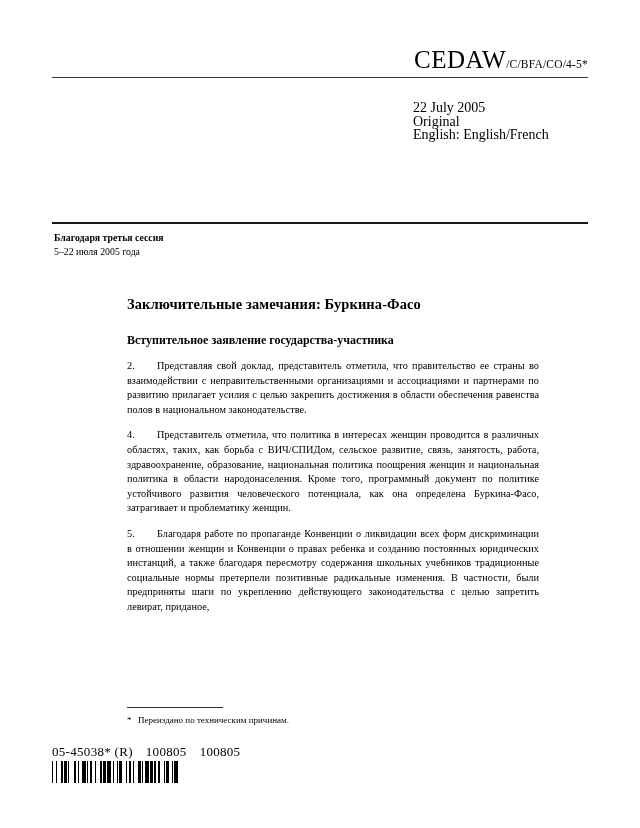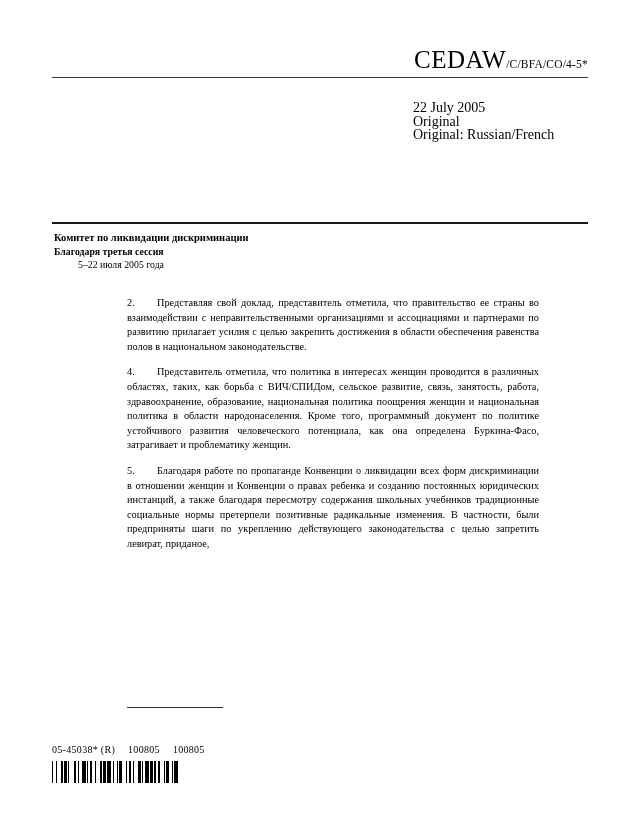--- a/index.html
+++ b/index.html
@@ -75,21 +75,21 @@
   .committee {
     position: absolute;
     left: 54px;
     top: 231px;
     font-size: 10.5px;
     line-height: 13.7px;
     width: 330px;
   }
   .committee .b { font-weight: bold; }
   .committee .s { font-weight: bold; font-size: 9.8px; }
-  .committee .n { font-weight: normal; font-size: 9.8px; margin-left: 24px; }
+  .committee .n { font-weight: normal; font-size: 9.8px; }
 
   
   .body-col {
     position: absolute;
     left: 127px;
     top: 296px;
     width: 412px;
   }
 
   h1.title {
@@ -139,21 +139,21 @@
   .footnote .star {
     display: inline-block;
     width: 11px;
   }
 
   
   .footer-id {
     position: absolute;
     left: 52px;
     top: 744px;
-    font-size: 10px;
+    font-size: 13px;
     white-space: nowrap;
     letter-spacing: 0.3px;
   }
   .footer-id .gap { display: inline-block; width: 13px; }
 
   .barcode {
     position: absolute;
     left: 52px;
     top: 761px;
     height: 22px;
@@ -173,52 +173,56 @@
 
   <div class="doc-symbol">
     <span class="main">CEDAW</span><span class="suffix">/C/BFA/CO/4-5*</span>
   </div>
 
   <div class="rule-thin"></div>
 
   <div class="dist-block">
     <div>22 July 2005</div>
     <div>Original</div>
-    <div>Original: Russian/French</div>
+    <div>English: English/French</div>
   </div>
 
   <div class="rule-thick"></div>
 
   <div class="committee">
-    <div class="b">Комитет по ликвидации дискриминации</div>
     <div class="s">Благодаря третья сессия</div>
     <div class="n">5–22 июля 2005 года</div>
   </div>
 
   <div class="body-col">
 
-
-
+    <h1 class="title">Заключительные замечания: Буркина-Фасо</h1>
+
+
+    <h2 class="section">Вступительное заявление государства-участника</h2>
 
     <p class="para">
       <span class="num">2.</span><span>Представляя свой доклад, представитель отметила, что правительство ее страны во взаимодействии с неправительственными организациями и ассоциациями и партнерами по развитию прилагает усилия с целью закрепить достижения в области обеспечения равенства полов в национальном законодательстве.</span>
     </p>
 
 
     <p class="para">
       <span class="num">4.</span><span>Представитель отметила, что политика в интересах женщин проводится в различных областях, таких, как борьба с ВИЧ/СПИДом, сельское развитие, связь, занятость, работа, здравоохранение, образование, национальная политика поощрения женщин и национальная политика в области народонаселения. Кроме того, программный документ по политике устойчивого развития человеческого потенциала, как она определена Буркина-Фасо, затрагивает и проблематику женщин.</span>
     </p>
 
     <p class="para">
       <span class="num">5.</span><span>Благодаря работе по пропаганде Конвенции о ликвидации всех форм дискриминации в отношении женщин и Конвенции о правах ребенка и созданию постоянных юридических инстанций, а также благодаря пересмотру содержания школьных учебников традиционные социальные нормы претерпели позитивные радикальные изменения. В частности, были предприняты шаги по укреплению действующего законодательства с целью запретить левират, приданое,</span>
     </p>
 
   </div>
 
   <div class="footnote-rule"></div>
+  <div class="footnote">
+    <span class="star">*</span><span>Переиздано по техническим причинам.</span>
+  </div>
 
   <div class="footer-id">
     <span>05-45038* (R)</span><span class="gap"></span><span>100805</span><span class="gap"></span><span>100805</span>
   </div>
 
   <div class="barcode" style="min-width: 135px;">
       <i style="width: 1.35px; background: rgb(0, 0, 0);"></i>
       <i style="width: 2.7px; background: rgb(255, 255, 255);"></i>
       <i style="width: 1.35px; background: rgb(0, 0, 0);"></i>
       <i style="width: 4.05px; background: rgb(255, 255, 255);"></i>

